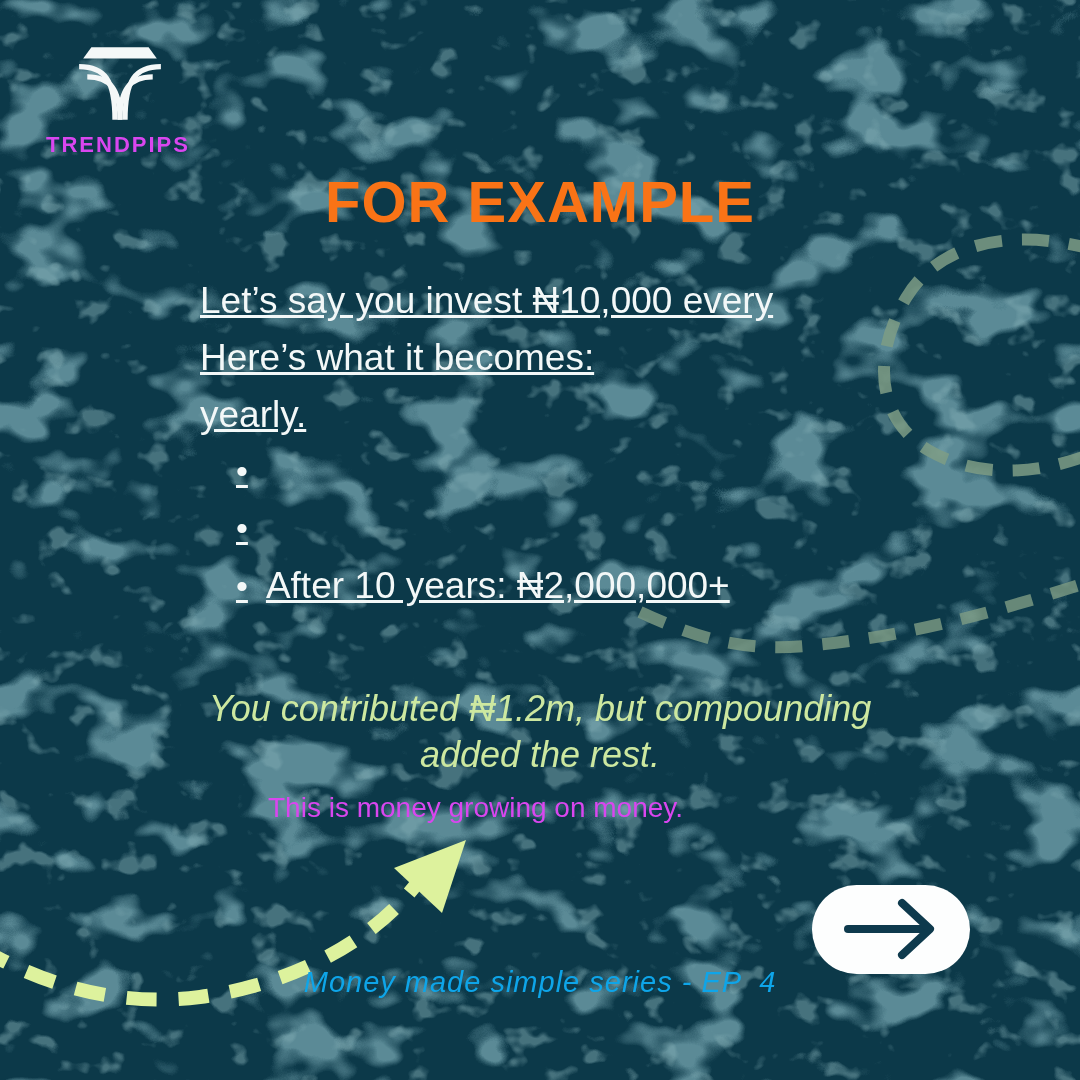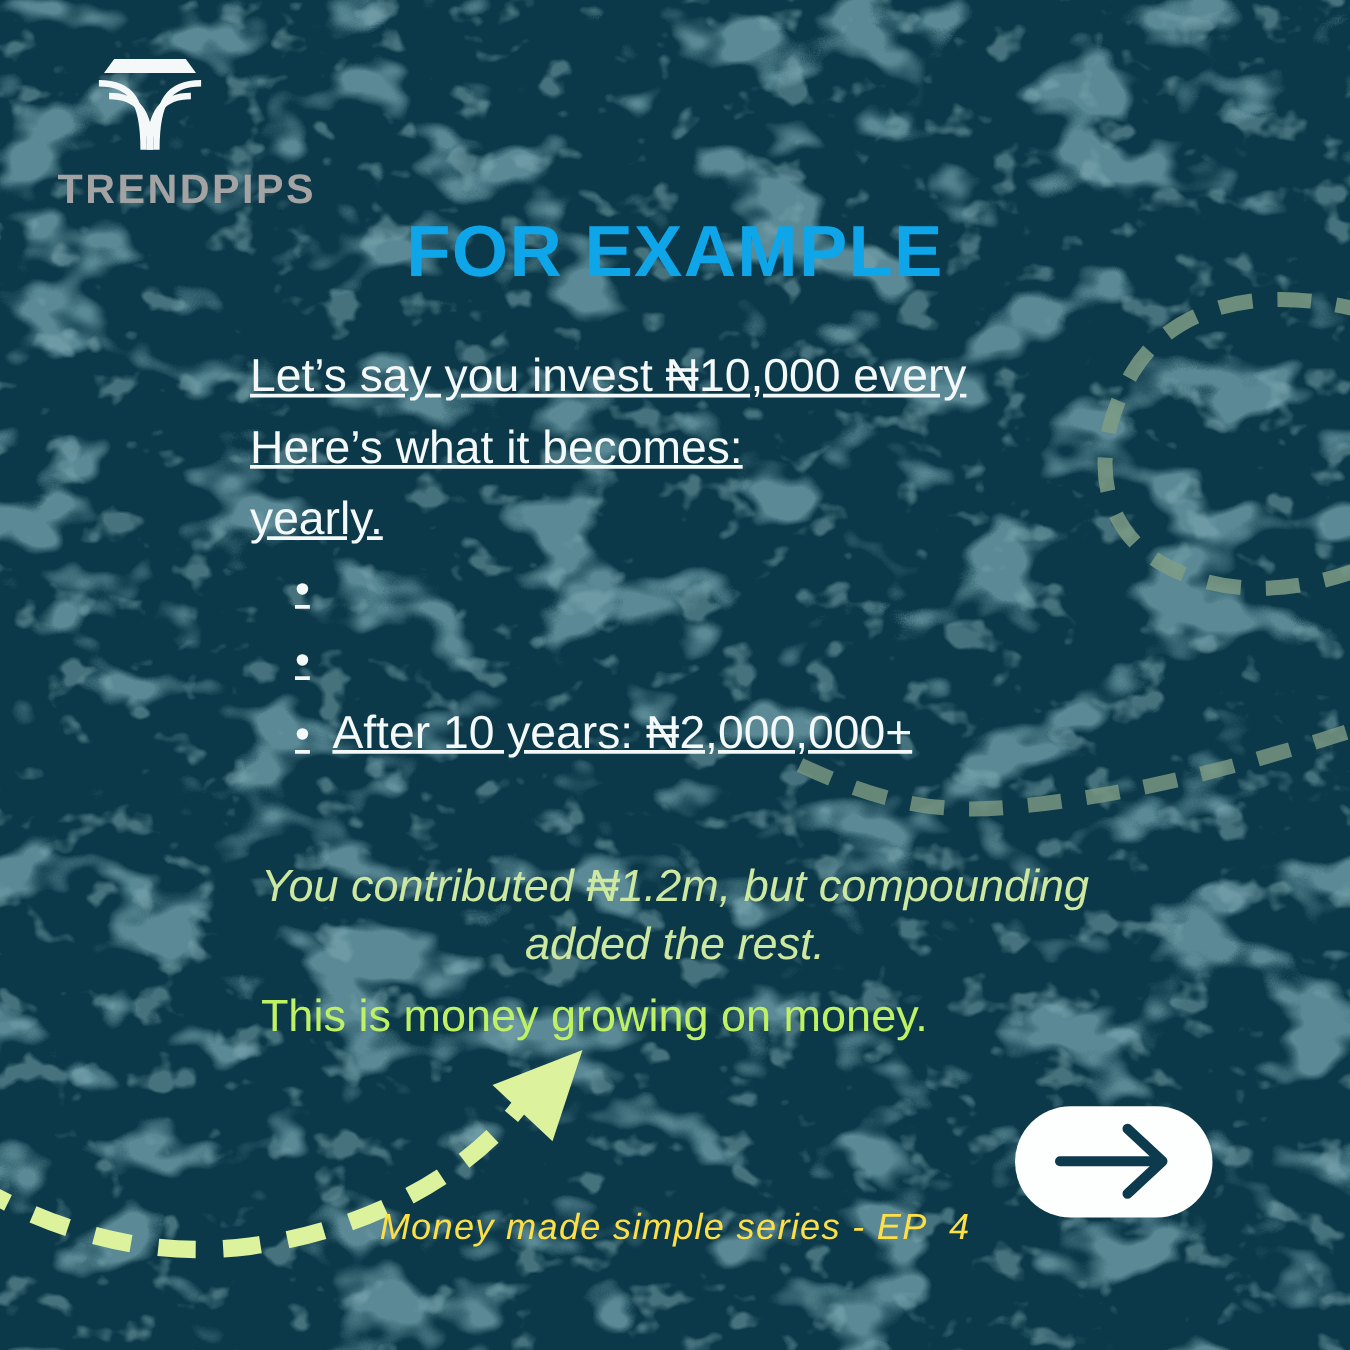--- a/index.html
+++ b/index.html
@@ -9,28 +9,28 @@
     font-family:"Liberation Sans","DejaVu Sans",sans-serif;
     position:relative;
   }
   .stage{position:relative;width:1080px;height:1080px;overflow:hidden;}
   .layer{position:absolute;inset:0;width:1080px;height:1080px;pointer-events:none;}
 
   
   .logo{position:absolute;left:46px;top:44px;width:200px;}
   .logo-icon{display:block;margin-left:28px;width:92px;height:82px;}
   .logo-name{
-    margin-top:6px;color:#a3a3a3;font-size:33px;font-weight:600;
+    margin-top:6px;color:#d946ef;font-size:22px;font-weight:600;
     letter-spacing:2px;white-space:nowrap;
   }
 
   
   .heading{
     position:absolute;left:0;top:168px;width:1080px;text-align:center;
-    color:#0ea5e9;font-size:58px;font-weight:800;letter-spacing:1px;
+    color:#f97316;font-size:58px;font-weight:800;letter-spacing:1px;
   }
 
   
   .body-block{
     position:absolute;left:200px;top:272px;width:740px;
     color:#f3f8f8;font-size:37px;line-height:57px;font-weight:400;text-decoration:underline;
   }
   .body-line{white-space:nowrap;}
   .bullets{list-style:none;margin:0;padding:0 0 0 36px;}
   .bullet-item{display:flex;align-items:baseline;gap:18px;white-space:nowrap;}
@@ -38,27 +38,27 @@
 
   
   .highlight{
     position:absolute;left:0;top:686px;width:1080px;text-align:center;
     color:#cde8a0;font-size:36px;line-height:46px;font-style:italic;
   }
 
   
   .tagline{
     position:absolute;left:0;top:792px;width:951px;text-align:center;
-    color:#bef264;font-size:36px;
+    color:#d946ef;font-size:28px;
   }
 
   
   .footer{
     position:absolute;left:0;top:966px;width:1080px;text-align:center;
-    color:#fde047;font-size:29px;font-style:italic;white-space:pre;
+    color:#0ea5e9;font-size:29px;font-style:italic;white-space:pre;
     letter-spacing:1px;
   }
 
   
   .next-button{
     position:absolute;left:812px;top:885px;width:158px;height:89px;
     background:#fdfefe;border:none;border-radius:45px;cursor:pointer;
     display:flex;align-items:center;justify-content:center;padding:0;
   }
   .next-button svg{display:block;}

